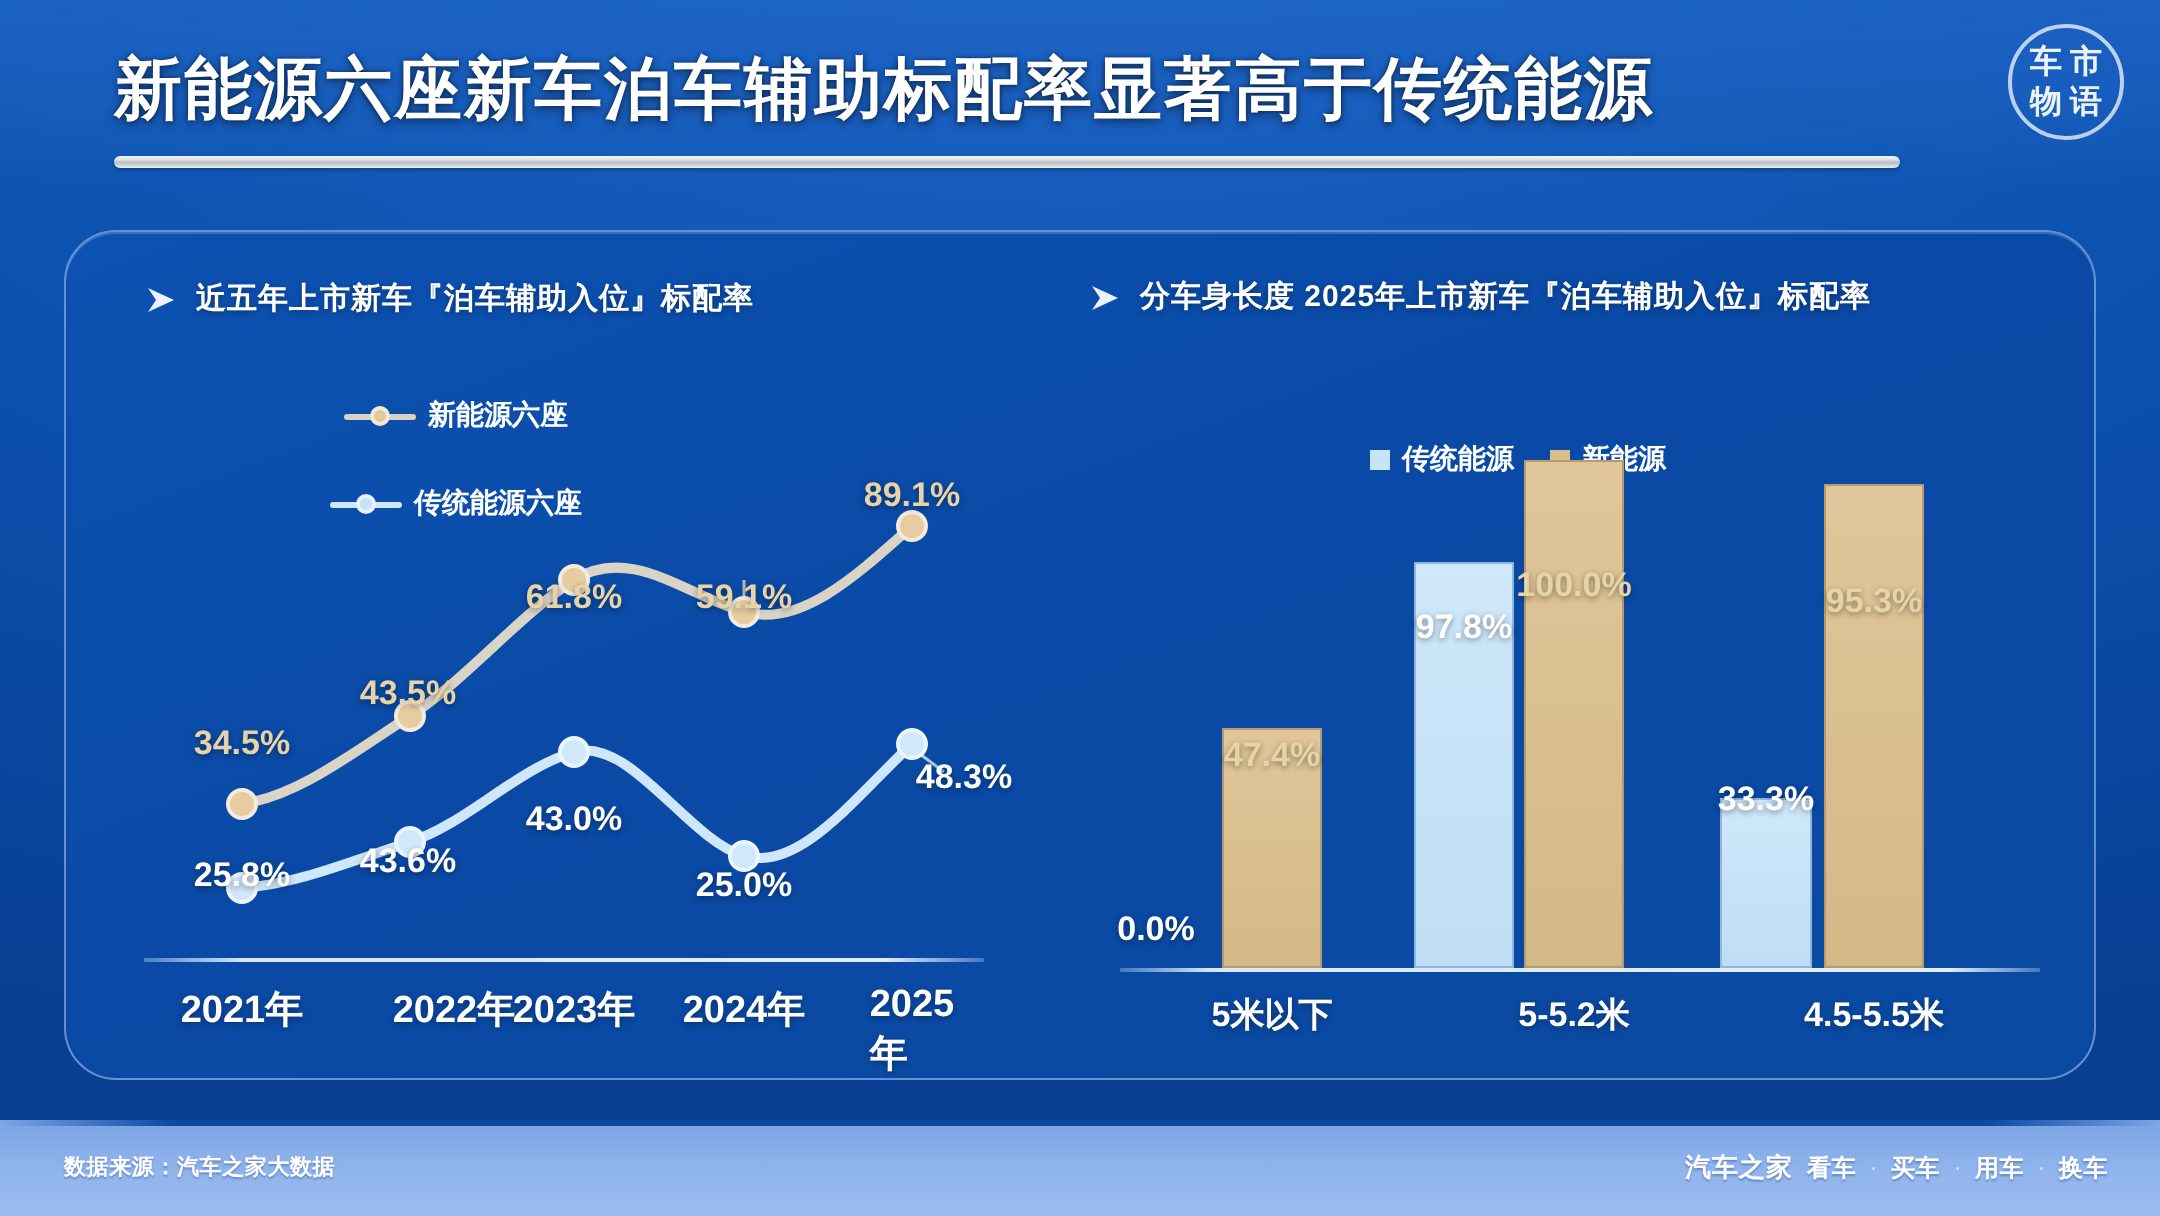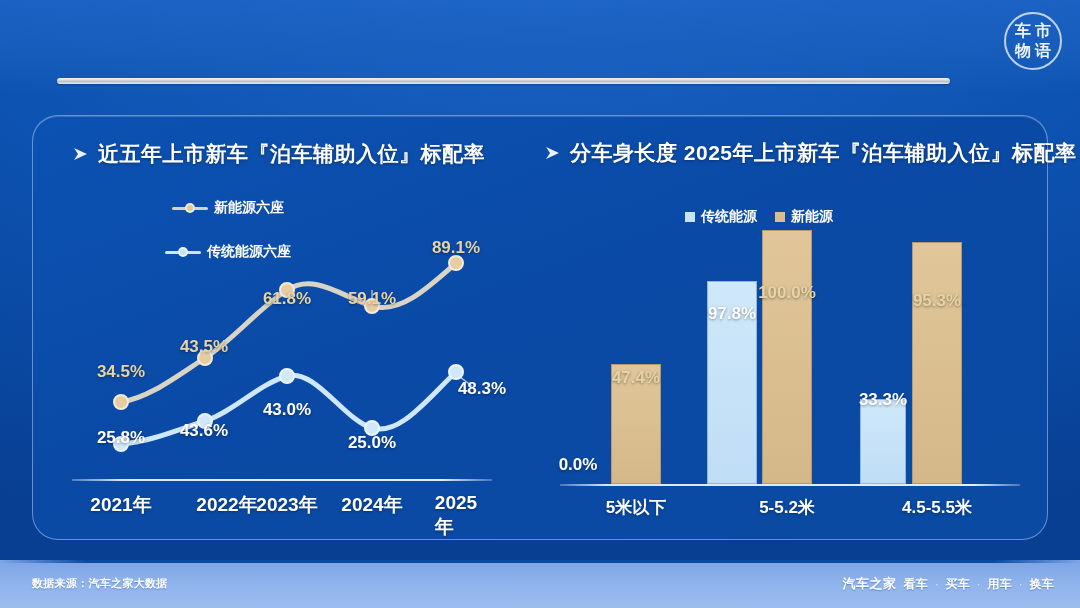--- a/index.html
+++ b/index.html
@@ -68,40 +68,40 @@
     z-index:3;
   }
 
   
   .panel-title { position:absolute; display:flex; align-items:center; gap:10px; white-space:nowrap; }
   .panel-title .arrow {
     display:inline-block; width:15px; height:14px; position:relative; flex:0 0 auto;
   }
   .panel-title .arrow svg { display:block; }
   .panel-title .ptext {
-    font-size:21px; font-weight:bold; color:#ffffff; letter-spacing:.5px;
+    font-size:15px; font-weight:bold; color:#ffffff; letter-spacing:.5px;
     text-shadow:0 1px 3px rgba(0,0,0,.35);
   }
   #left-title  { left:73px;  top:140px; }
   #right-title { left:545px; top:139px; }
 
   
   .legend { position:absolute; display:flex; align-items:center; }
   .legend-item { display:flex; align-items:center; gap:6px; white-space:nowrap; }
   .legend-item .lbl { font-size:14px; font-weight:bold; color:#ffffff; }
 
   
   #legend-left { left:165px; top:199px; gap:26px; }
   .lmark { position:relative; width:36px; height:12px; }
   .lmark .ln { position:absolute; top:5px; left:0; width:36px; height:2.5px; border-radius:2px; }
   .lmark .dt { position:absolute; top:1px; left:13px; width:10px; height:10px; border-radius:50%;
                border:2px solid rgba(255,255,255,.6); }
 
   
-  #legend-right { left:685px; top:208px; gap:18px;font-family:Liberation Serif, serif; }
+  #legend-right { left:685px; top:221px; gap:18px;font-family:Liberation Serif, serif; }
   .smark { width:10px; height:10px; display:inline-block; }
 
   
   .linechart { position:absolute; left:60px; top:230px; width:450px; height:290px; }
   .linechart svg { position:absolute; left:0; top:0; }
   .axis-line-l {
     position:absolute; left:72px; top:479px; width:420px; height:2px;
     background:linear-gradient(90deg,rgba(200,225,250,.35) 0%, #d8e8fa 12%, #e4eefb 88%, rgba(200,225,250,.3) 100%);
     z-index:4;
   }
@@ -174,20 +174,21 @@
     text-shadow:0 1px 1px rgba(60,100,170,.55);
   }
   .footer-right .dot { font-size:10px; color:#e8f0ff; }
 </style>
 </head>
 <body>
 
 <div class="page"></div>
 
 <div class="header">
+  <div class="title">新能源六座新车泊车辅助标配率显著高于传统能源</div>
   <div class="title-underline"></div>
 
   <div class="logo-seal">
     <div class="glyphs">
       <span>车</span>
       <span>市</span>
       <span>物</span>
       <span>语</span>
     </div>
   </div>

